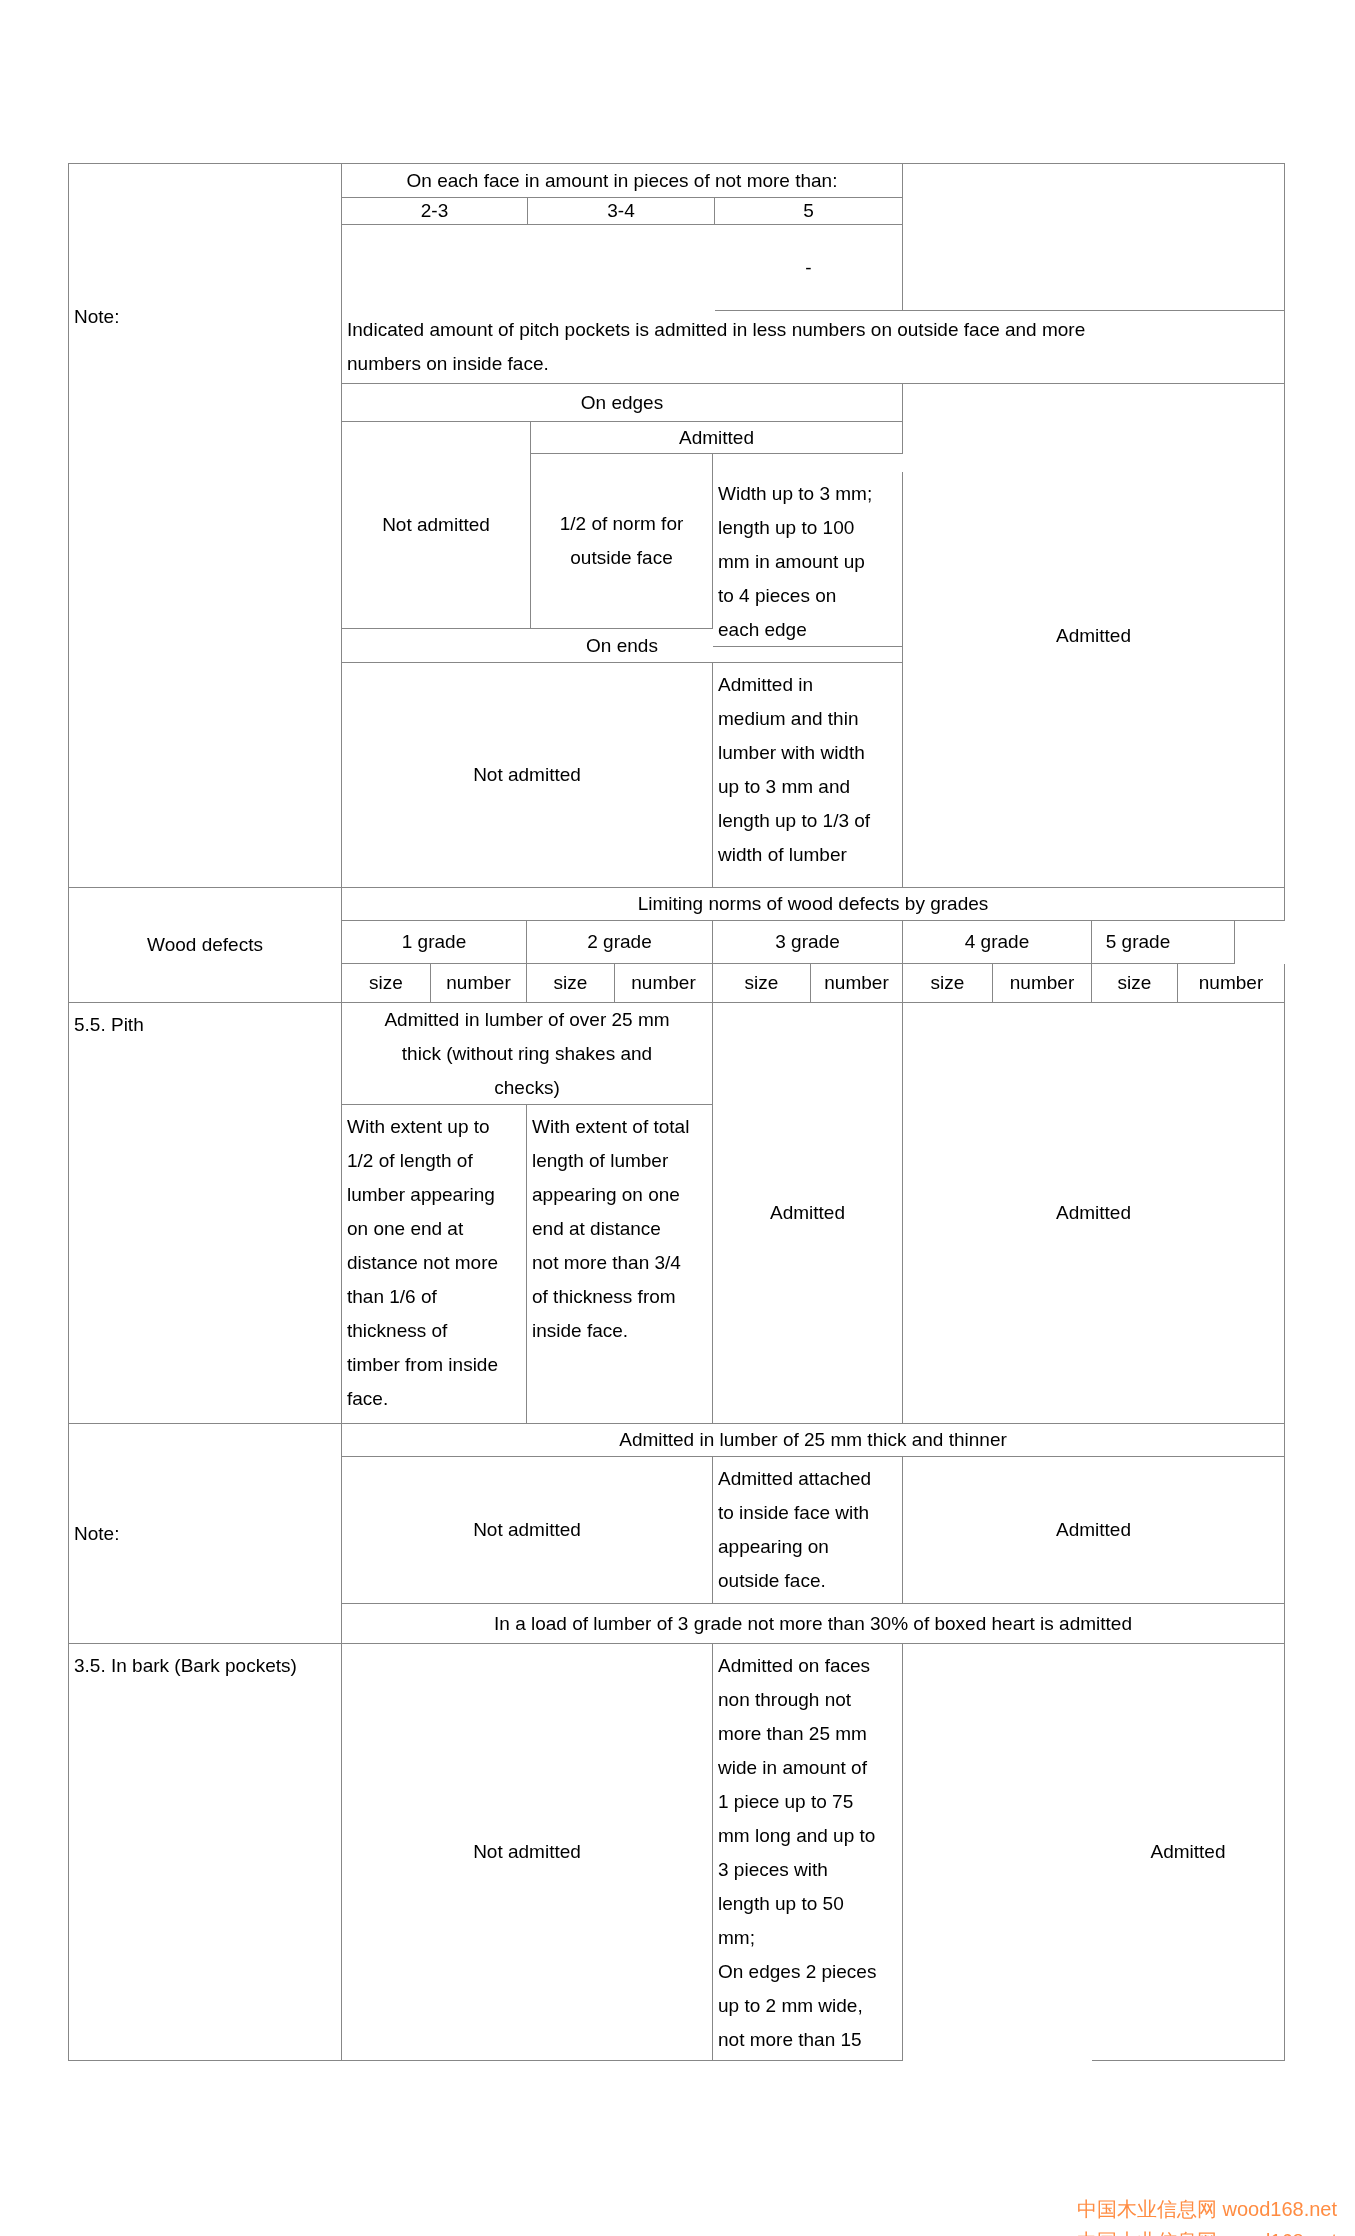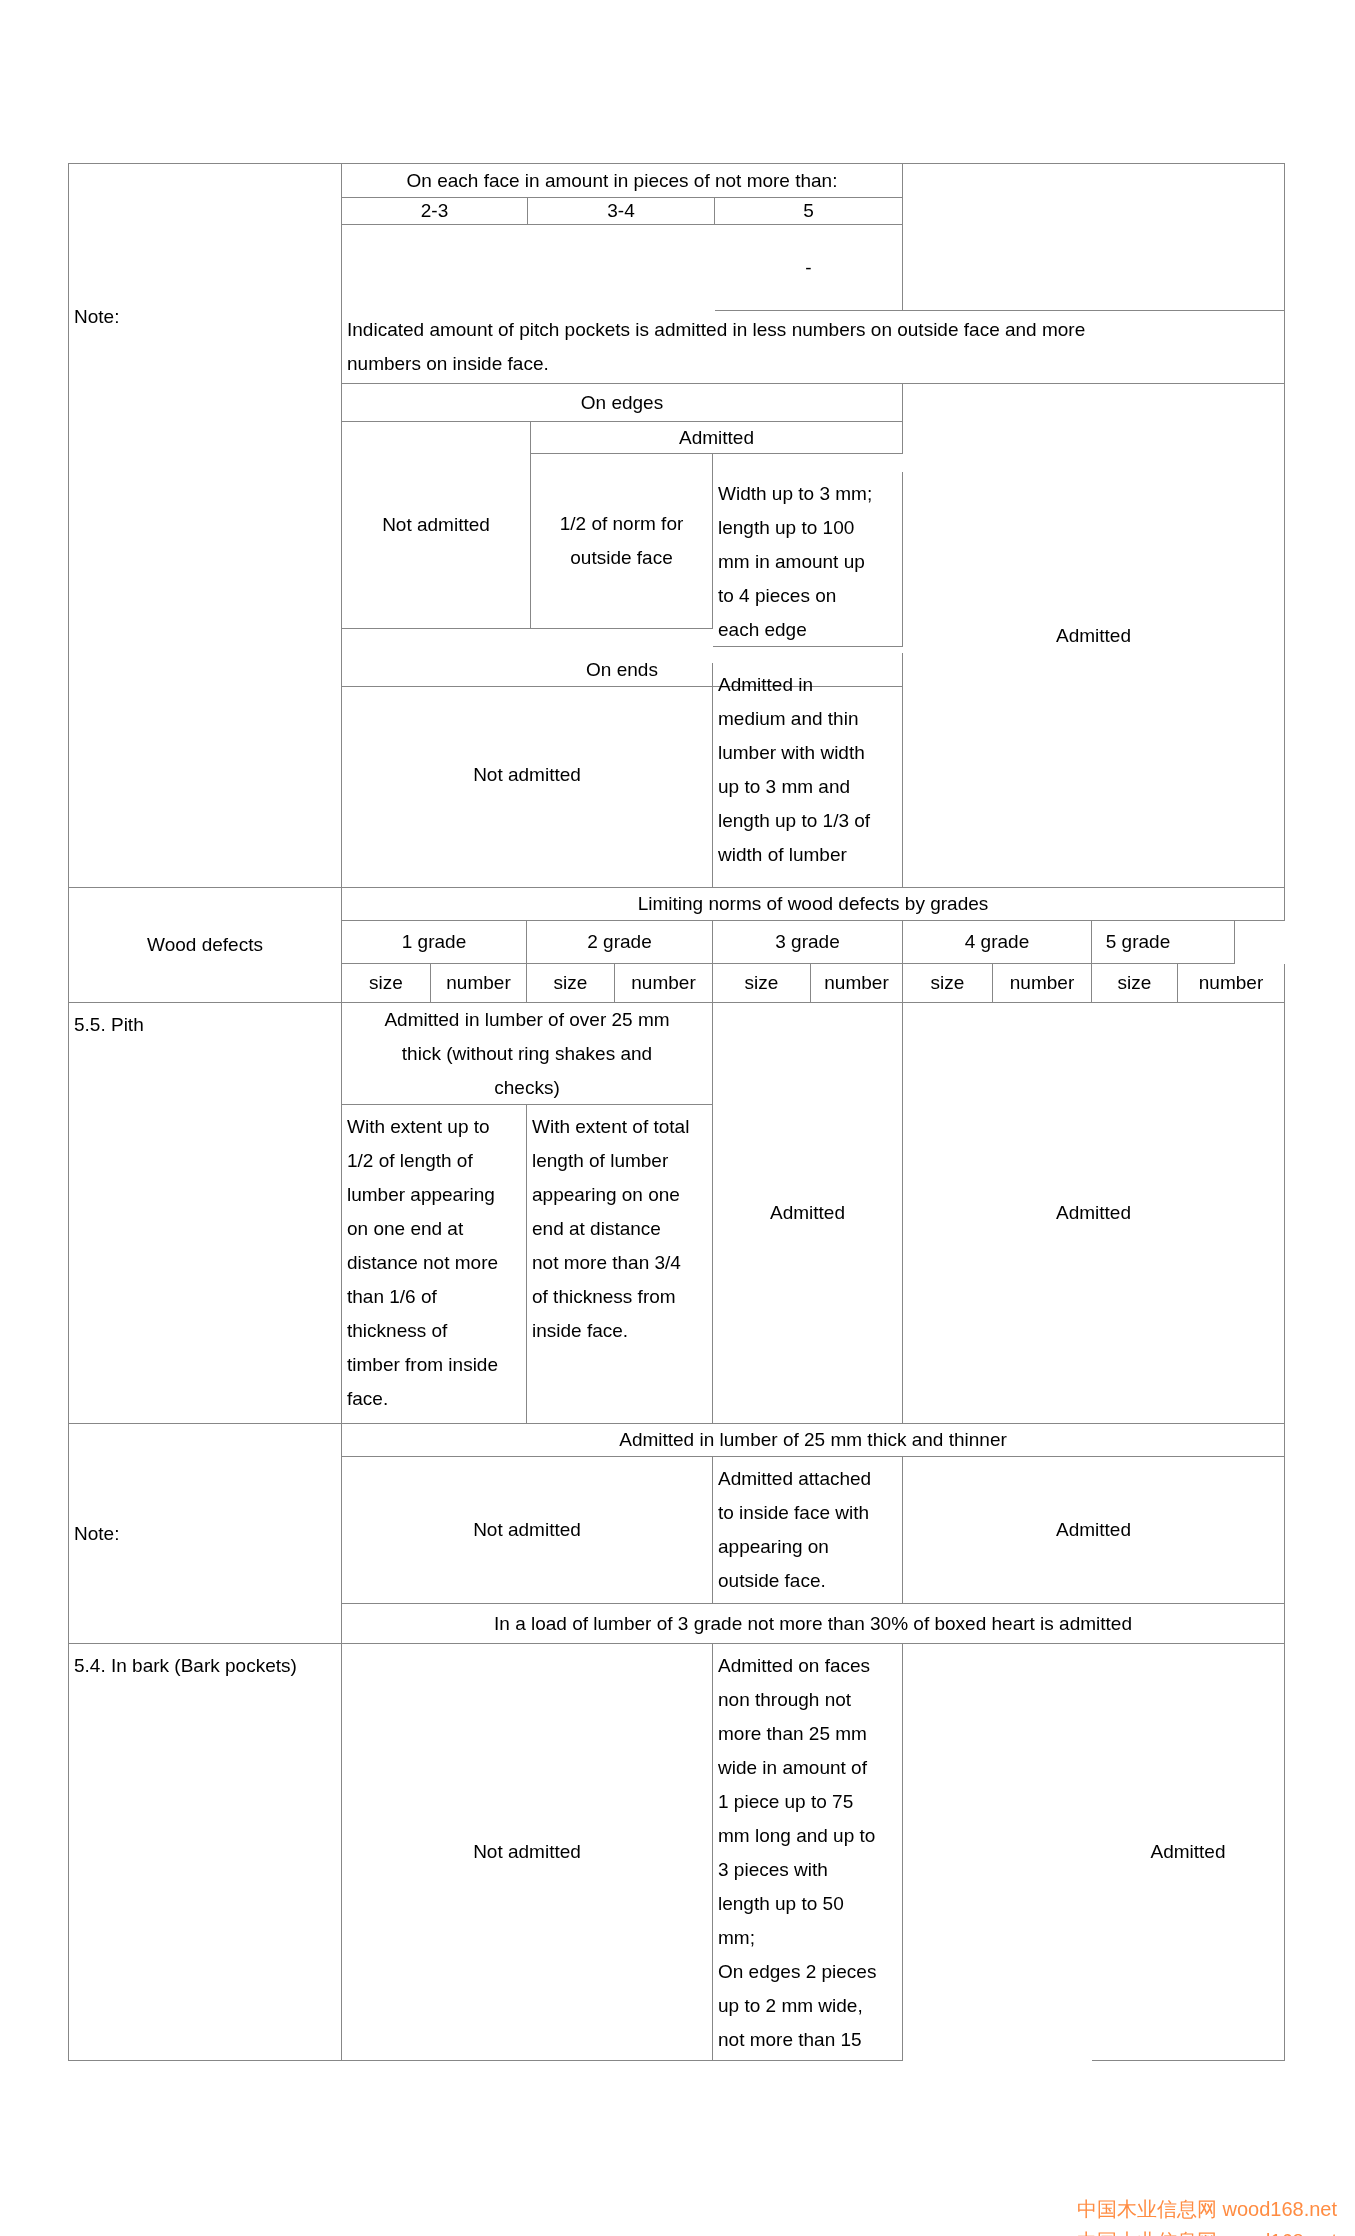--- a/index.html
+++ b/index.html
@@ -84,21 +84,21 @@
     <div class="cell" style="left:273px;top:258px;width:189px;height:207px;">Not admitted</div>
     <div class="cell" style="left:462px;top:258px;width:372px;height:32px;">Admitted</div>
     <div class="cell" style="left:462px;top:290px;width:182px;height:175px;">1/2 of norm for
 outside face</div>
     <div class="cell lt" style="left:644px;top:308px;width:190px;height:175px;">Width up to 3 mm;
 length up to 100
 mm in amount up
 to 4 pieces on
 each edge</div>
 
-    <div class="cell" style="left:273px;top:489px;width:561px;height:34px;text-align:center;">On ends</div>
+    <div class="cell" style="left:273px;top:465px;width:561px;height:34px;text-align:center;">On ends</div>
     <div class="cell" style="left:273px;top:499px;width:371px;height:225px;">Not admitted</div>
     <div class="cell lt" style="left:644px;top:499px;width:190px;height:225px;">Admitted in
 medium and thin
 lumber with width
 up to 3 mm and
 length up to 1/3 of
 width of lumber</div>
 
     <div class="cell" style="left:834px;top:220px;width:382px;height:504px;">Admitted</div>
 
@@ -148,21 +148,21 @@
     <div class="cell lc" style="left:0;top:1260px;width:273px;height:220px;">Note:</div>
     <div class="cell" style="left:273px;top:1260px;width:943px;height:33px;">Admitted in lumber of 25 mm thick and thinner</div>
     <div class="cell" style="left:273px;top:1293px;width:371px;height:147px;">Not admitted</div>
     <div class="cell lt" style="left:644px;top:1293px;width:190px;height:147px;">Admitted attached
 to inside face with
 appearing on
 outside face.</div>
     <div class="cell" style="left:834px;top:1293px;width:382px;height:147px;">Admitted</div>
     <div class="cell" style="left:273px;top:1440px;width:943px;height:40px;">In a load of lumber of 3 grade not more than 30% of boxed heart is admitted</div>
 
-    <div class="cell lt" style="left:0;top:1480px;width:273px;height:417px;">5.4.  In bark (Bark pockets)</div>
+    <div class="cell lt" style="left:0;top:1480px;width:273px;height:417px;">3.5.  In bark (Bark pockets)</div>
     <div class="cell" style="left:273px;top:1480px;width:371px;height:417px;">Not admitted</div>
     <div class="cell lt" style="left:644px;top:1480px;width:190px;height:417px;">Admitted on faces
 non through not
 more than 25 mm
 wide in amount of
 1 piece up to 75
 mm long and up to
 3 pieces with
 length up to 50
 mm;

